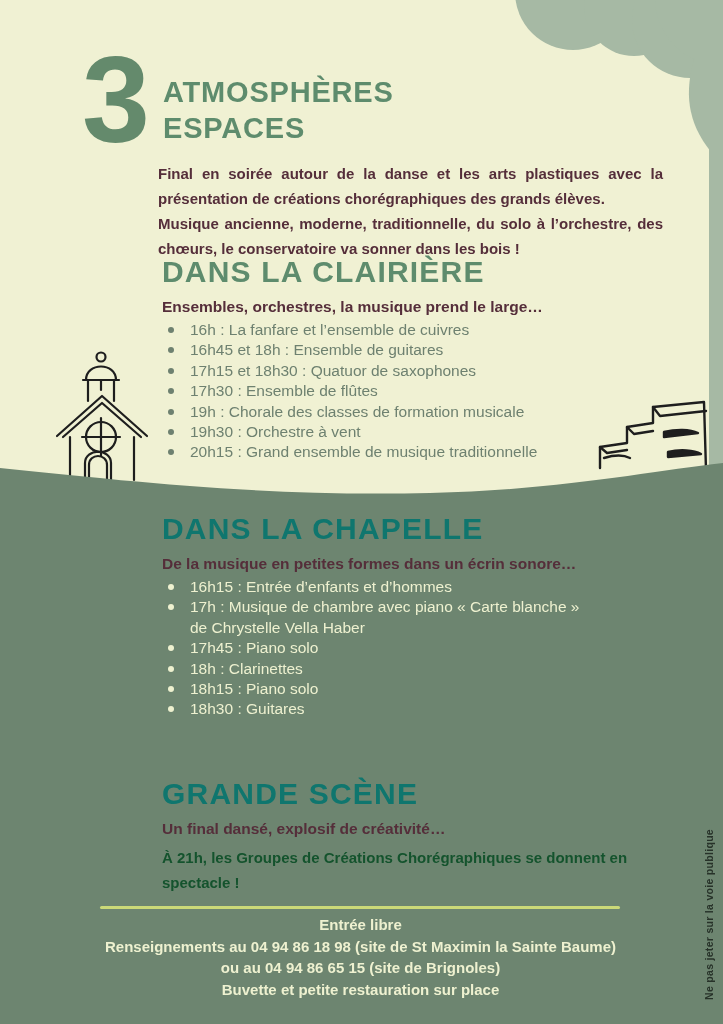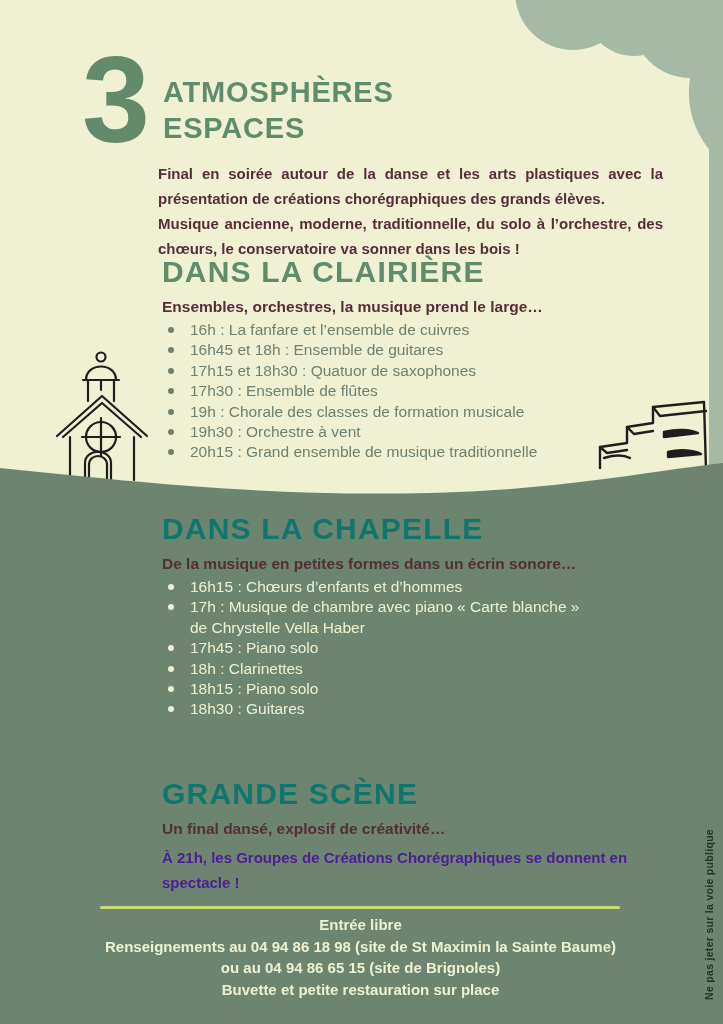--- a/index.html
+++ b/index.html
@@ -47,21 +47,21 @@
   }
   .on-green .sched .li-text{color:#eef1d0;}
   .dot{
     width:6px;height:6px;border-radius:50%;background:#6e8170;
     margin:7px 16px 0 6px;flex:0 0 auto;
   }
   .on-green .dot{background:#eef1d0;}
   li.cont .dot{visibility:hidden;}
   .scene-body{
     margin:6px 0 0 0;width:500px;
-    font-size:15px;line-height:25px;font-weight:700;color:#4c1d95;
+    font-size:15px;line-height:25px;font-weight:700;color:#14532d;
   }
 
   .divider{
     position:absolute;left:100px;top:906px;width:520px;height:3px;
     background:#cbd978;border-radius:2px;
   }
   .footer{
     position:absolute;left:38px;top:914px;width:645px;text-align:center;
   }
   .footer div{
@@ -170,21 +170,21 @@
           </li>
       </ul>
     </div>
 
     <div class="section sec-chapelle on-green">
       <h2>DANS LA CHAPELLE</h2>
       <p class="sub">De la musique en petites formes dans un écrin sonore…</p>
       <ul class="sched">
         <li>
             <span class="dot"></span>
-            <span class="li-text">16h15 : Chœurs d’enfants et d’hommes</span>
+            <span class="li-text">16h15 : Entrée d’enfants et d’hommes</span>
           </li>
         <li>
             <span class="dot"></span>
             <span class="li-text">17h : Musique de chambre avec piano « Carte blanche »</span>
           </li>
         <li class="cont">
             <span class="dot"></span>
             <span class="li-text">de Chrystelle Vella Haber</span>
           </li>
         <li>

